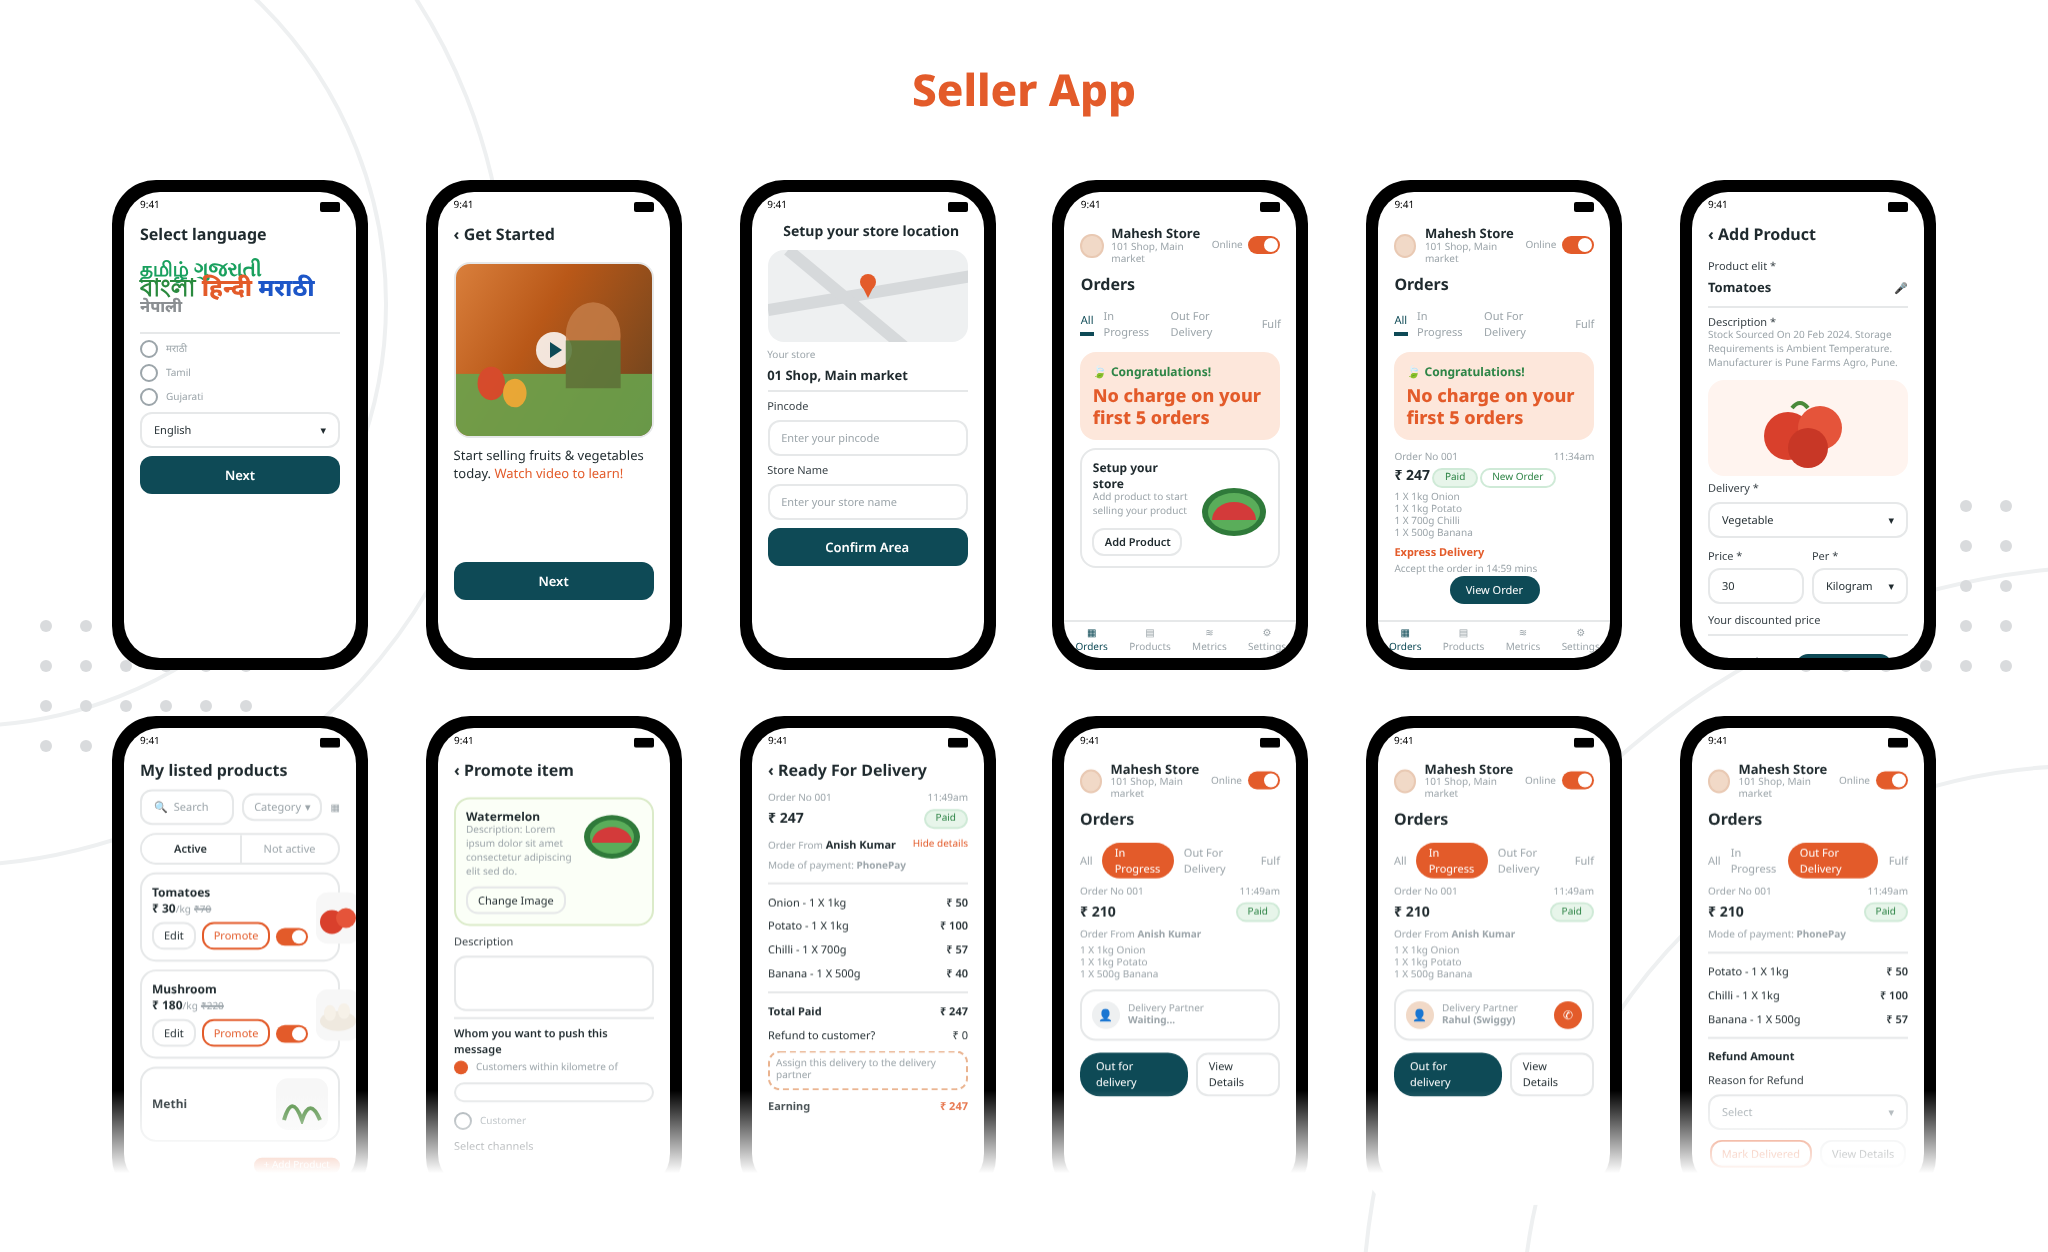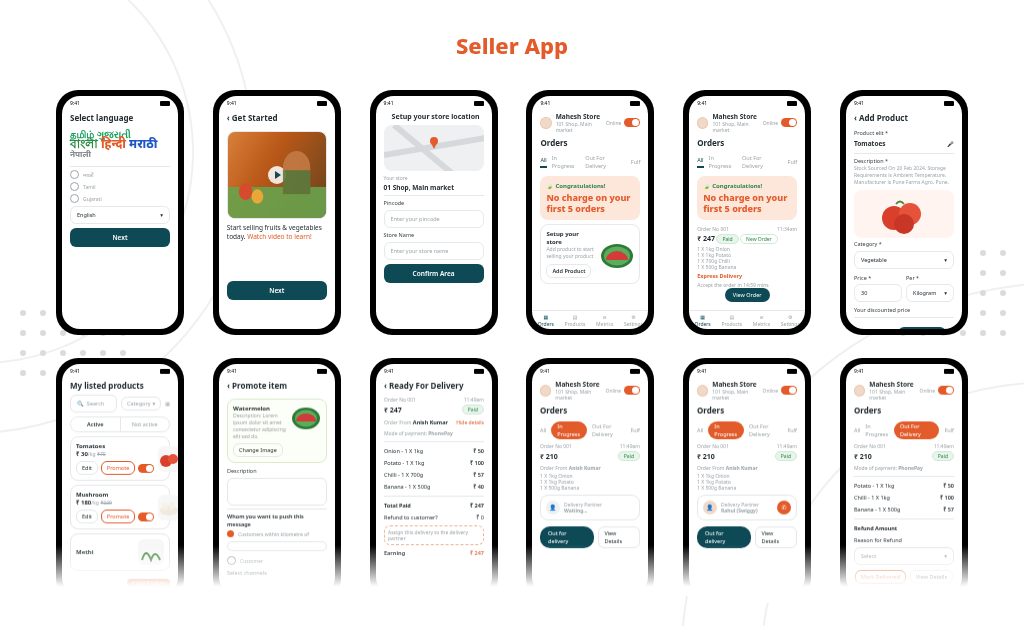--- a/index.html
+++ b/index.html
@@ -424,21 +424,21 @@
         <div class="label">Description *</div>
         <div class="tiny" style="padding:0 8px 2px 8px;line-height:7px;">Stock Sourced On 20 Feb 2024. Storage Requirements is Ambient Temperature. Manufacturer is Pune Farms Agro, Pune.</div>
         <div style="margin:2px 8px;height:48px;border-radius:8px;background:#fff4ef;display:flex;align-items:center;justify-content:center;">
           <svg width="60" height="40">
               <circle cx="20" cy="24" r="12" fill="#d9402c"></circle>
               <circle cx="36" cy="20" r="11" fill="#e5543a"></circle>
               <circle cx="30" cy="30" r="10" fill="#c83726"></circle>
               <path d="M22 10 q4 -5 8 0" stroke="#4a8a3a" stroke-width="2" fill="none"></path>
             </svg>
         </div>
-        <div class="label">Category *</div>
+        <div class="label">Delivery *</div>
         <div class="input" style="display:flex;justify-content:space-between;color:#1f2a2e;">
             <span>Vegetable</span>
             <span>▾</span>
           </div>
         <div style="display:flex;gap:4px;padding:0 8px;">
           <div style="flex:1;">
               <div class="label" style="margin-left:0;">Price *</div>
               <div class="input" style="margin:2px 0;color:#1f2a2e;">30</div>
             </div>
           <div style="flex:1;">

